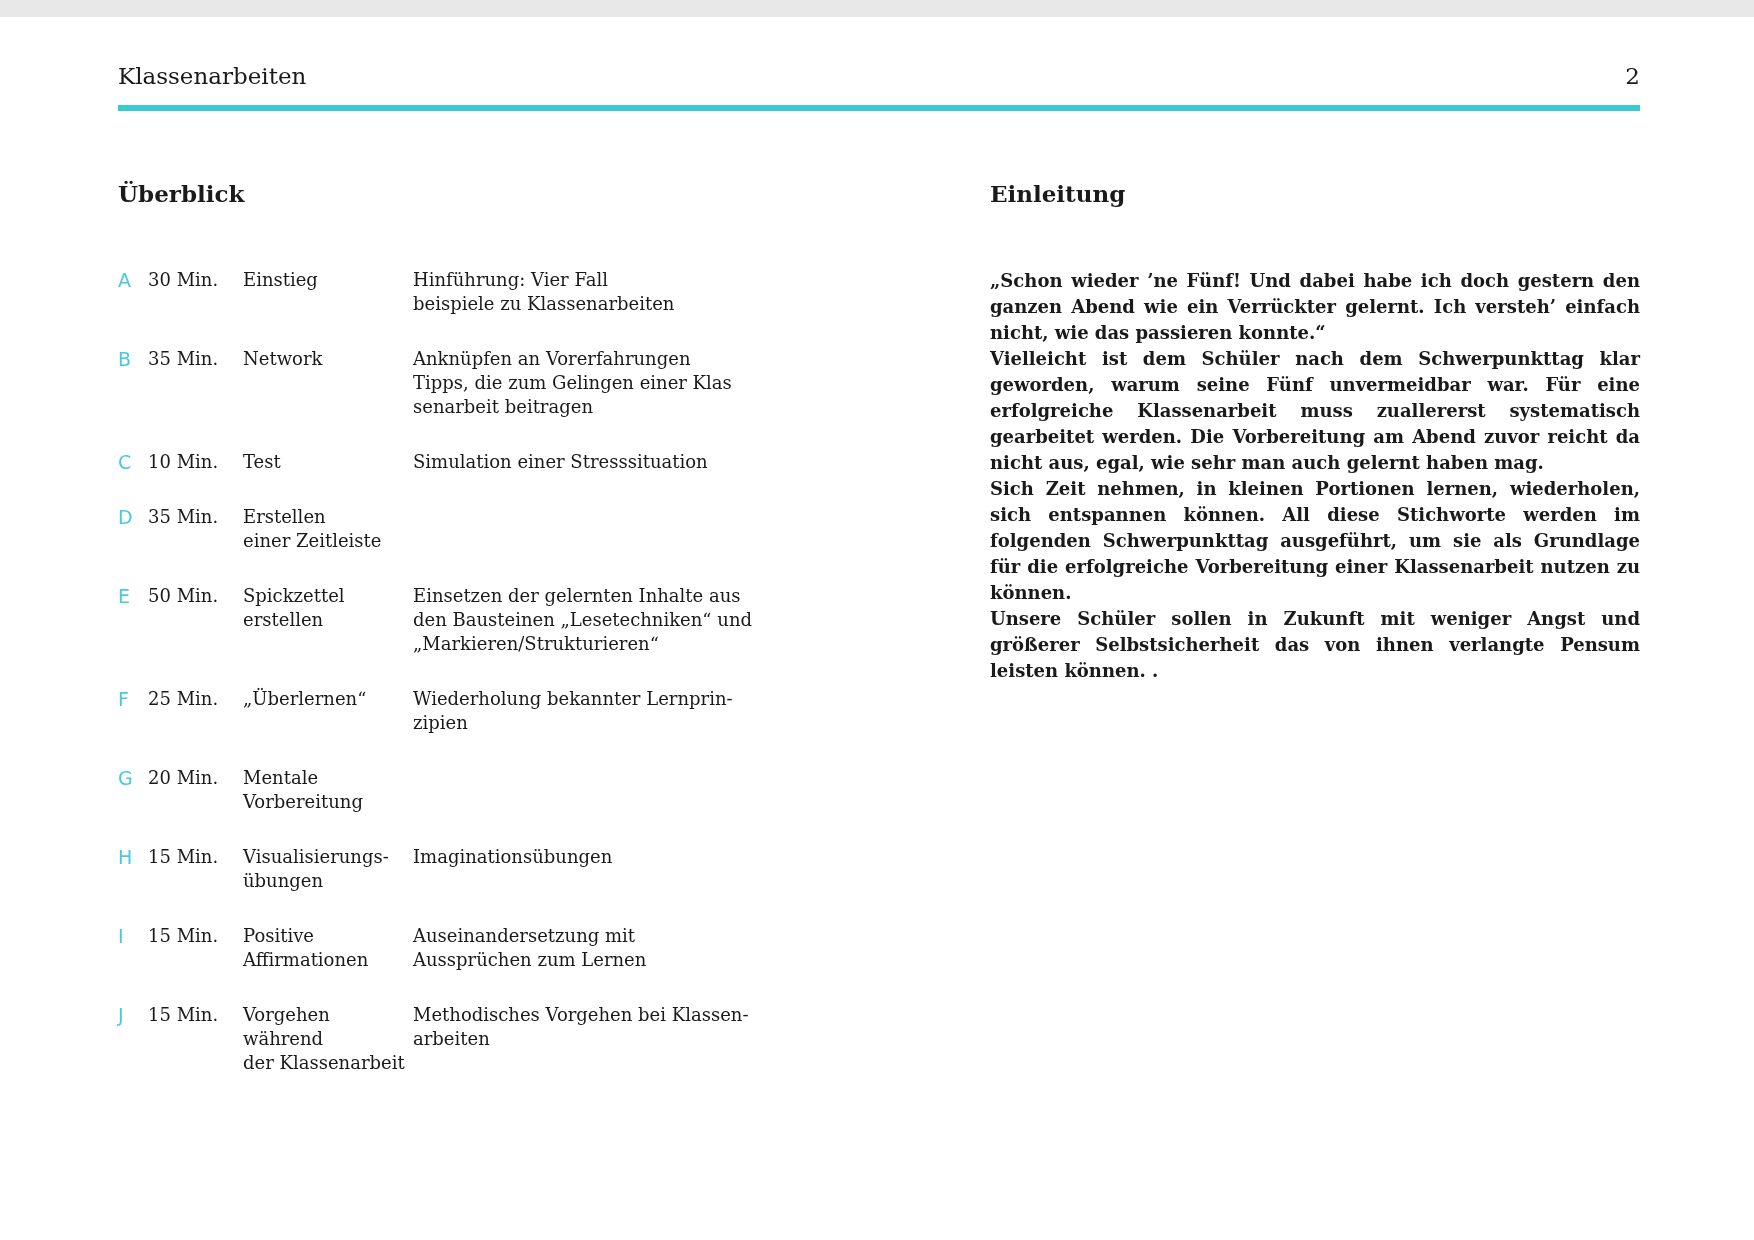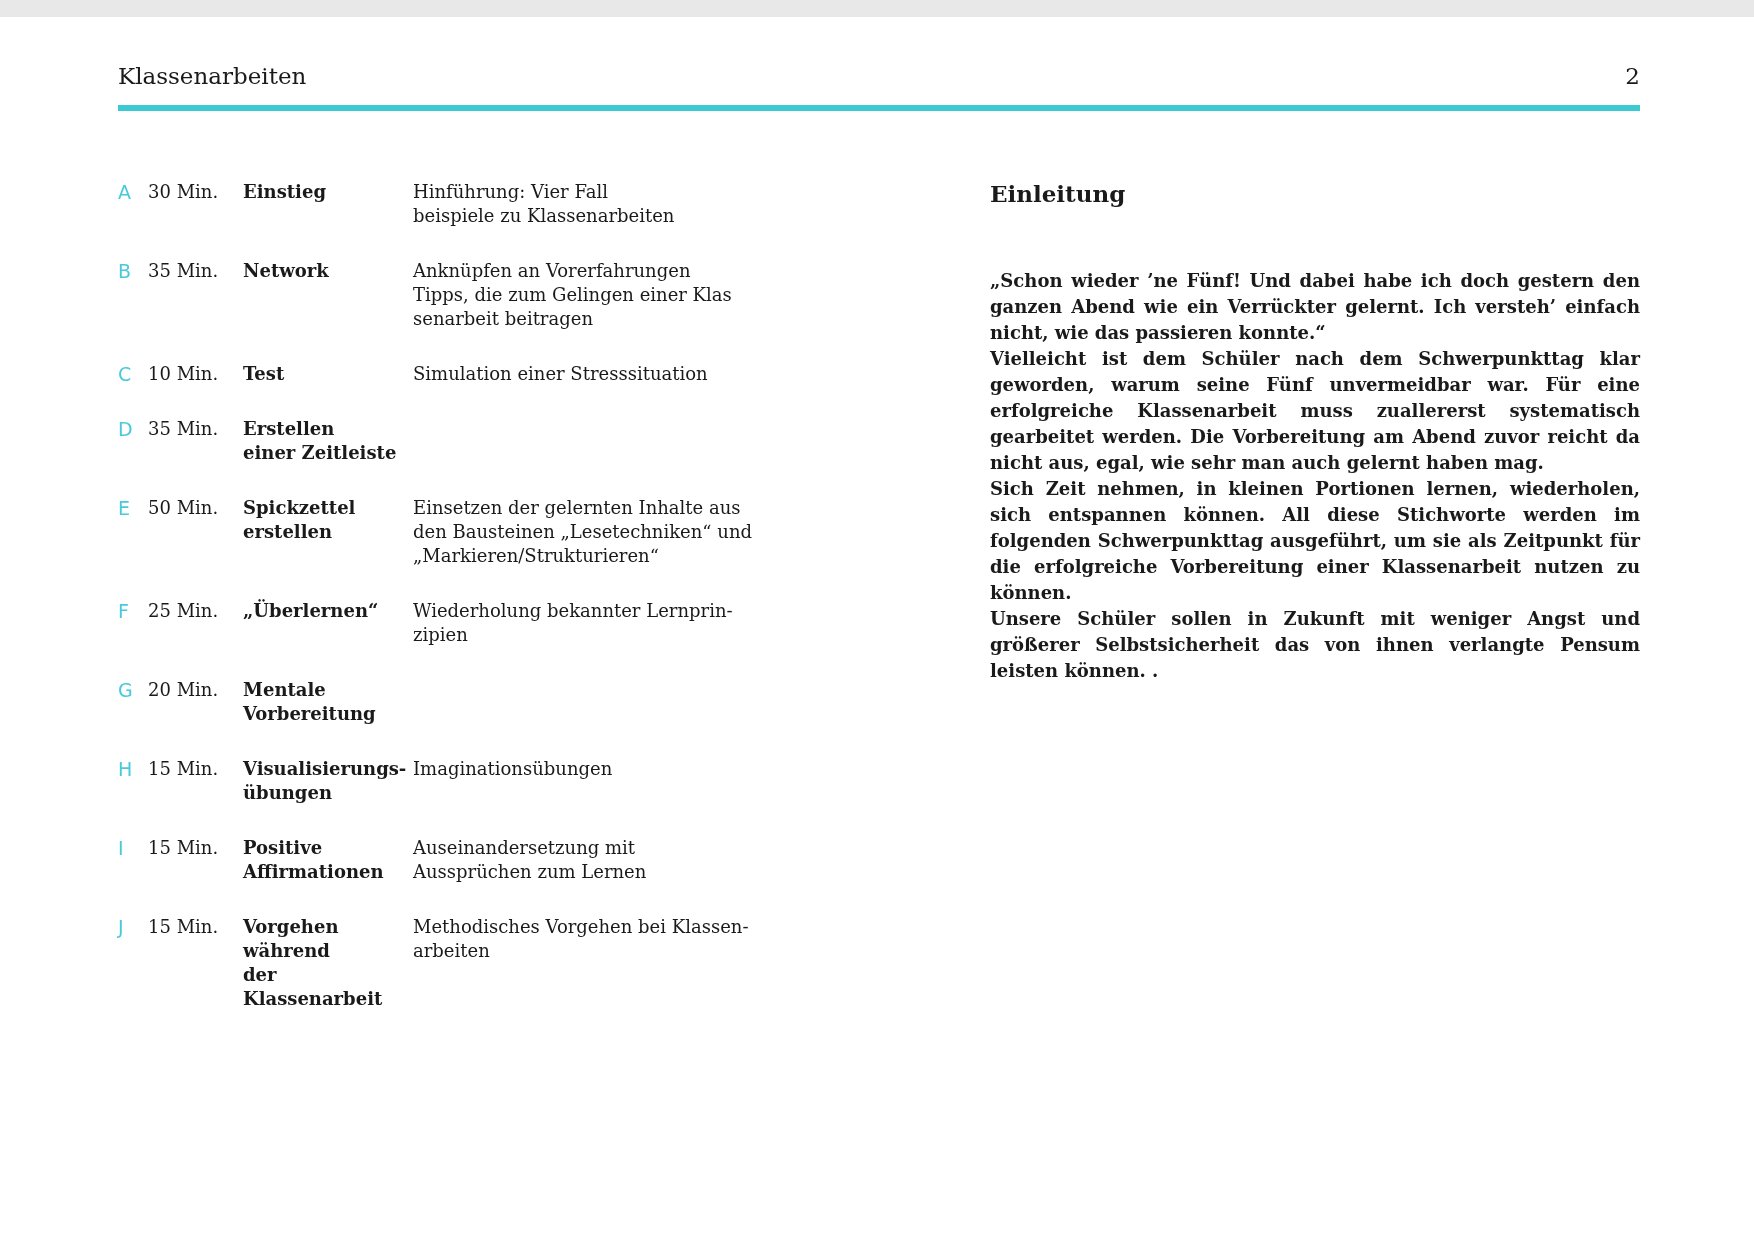--- a/index.html
+++ b/index.html
@@ -35,21 +35,21 @@
     display:grid;
     grid-template-columns:30px 95px 170px 1fr;
     margin-bottom:31px;
     font-size:18px; line-height:24px;
   }
   .ov-letter {
     font-family:"DejaVu Sans", sans-serif;
     font-size:19px;
   }
   .ov-time  { }
-  .ov-title { font-weight:bold; white-space:pre-line; }
+  .ov-title { font-weight:normal; white-space:pre-line; }
   .ov-desc  { white-space:pre-line; }
   .ov-note  {
     grid-column:3 / 5;
     font-weight:bold; font-style:italic;
     margin-top:7px;
   }
 
   
   .intro {
     position:absolute; left:990px; top:163px; width:650px;
@@ -66,20 +66,21 @@
 
 <div class="page">
 
   <div class="header">
     <span>Klassenarbeiten</span>
     <span>2</span>
   </div>
   <div class="rule" style="background: rgb(59, 202, 210);"></div>
 
   <div class="overview">
+    <h2 class="section-heading">Überblick</h2>
     <div id="ov-rows">
         <div class="ov-row">
           <span class="ov-letter" style="color: rgb(73, 202, 220);">A</span>
           <span class="ov-time">30 Min.</span>
           <span class="ov-title">Einstieg</span>
           <span class="ov-desc">Hinführung: Vier Fall
 beispiele zu Klassenarbeiten</span>
         </div>
         <div class="ov-row">
           <span class="ov-letter" style="color: rgb(73, 202, 220);">B</span>
@@ -148,18 +149,18 @@
 arbeiten</span>
         </div>
       </div>
   </div>
 
   <div class="intro">
     <h2 class="section-heading">Einleitung</h2>
     <div id="intro-paras">
         <p>„Schon wieder ’ne Fünf! Und dabei habe ich doch gestern den ganzen Abend wie ein Verrückter gelernt. Ich versteh’ einfach nicht, wie das passieren konnte.“</p>
         <p>Vielleicht ist dem Schüler nach dem Schwerpunkttag klar geworden, warum seine Fünf unvermeidbar war. Für eine erfolgreiche Klassenarbeit muss zuallererst systematisch gearbeitet werden. Die Vorbereitung am Abend zuvor reicht da nicht aus, egal, wie sehr man auch gelernt haben mag.</p>
-        <p>Sich Zeit nehmen, in kleinen Portionen lernen, wiederholen, sich entspannen können. All diese Stichworte werden im folgenden Schwerpunkttag ausgeführt, um sie als Zeitpunkt für die erfolgreiche Vorbereitung einer Klassenarbeit nutzen zu können.</p>
+        <p>Sich Zeit nehmen, in kleinen Portionen lernen, wiederholen, sich entspannen können. All diese Stichworte werden im folgenden Schwerpunkttag ausgeführt, um sie als Grundlage für die erfolgreiche Vorbereitung einer Klassenarbeit nutzen zu können.</p>
         <p>Unsere Schüler sollen in Zukunft mit weniger Angst und größerer Selbstsicherheit das von ihnen verlangte Pensum leisten können. .</p>
       </div>
   </div>
 
 </div>
 
 </body></html>

